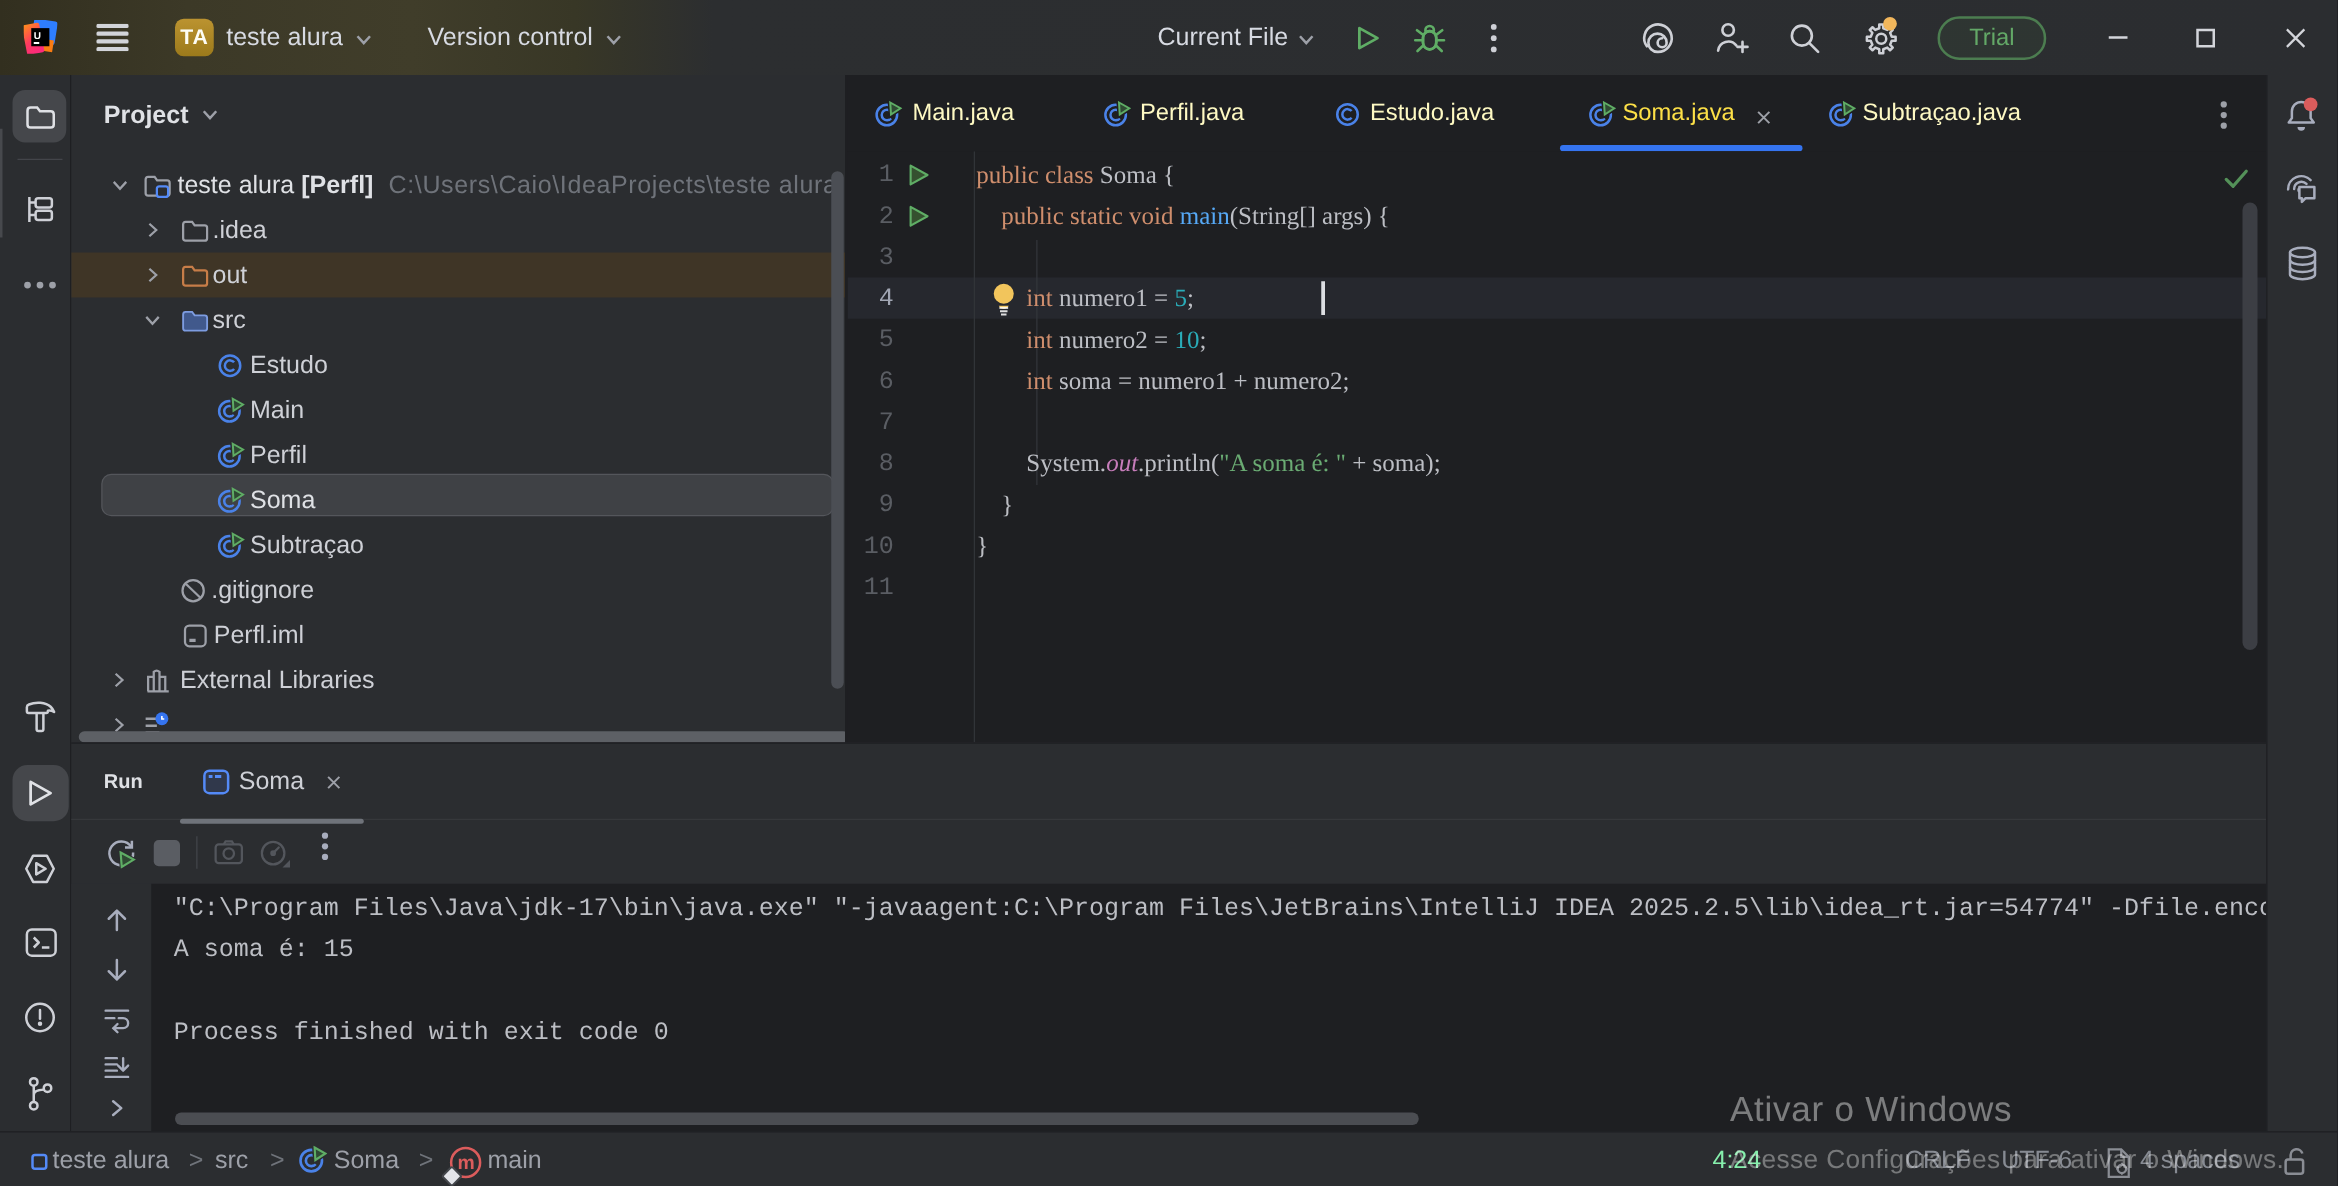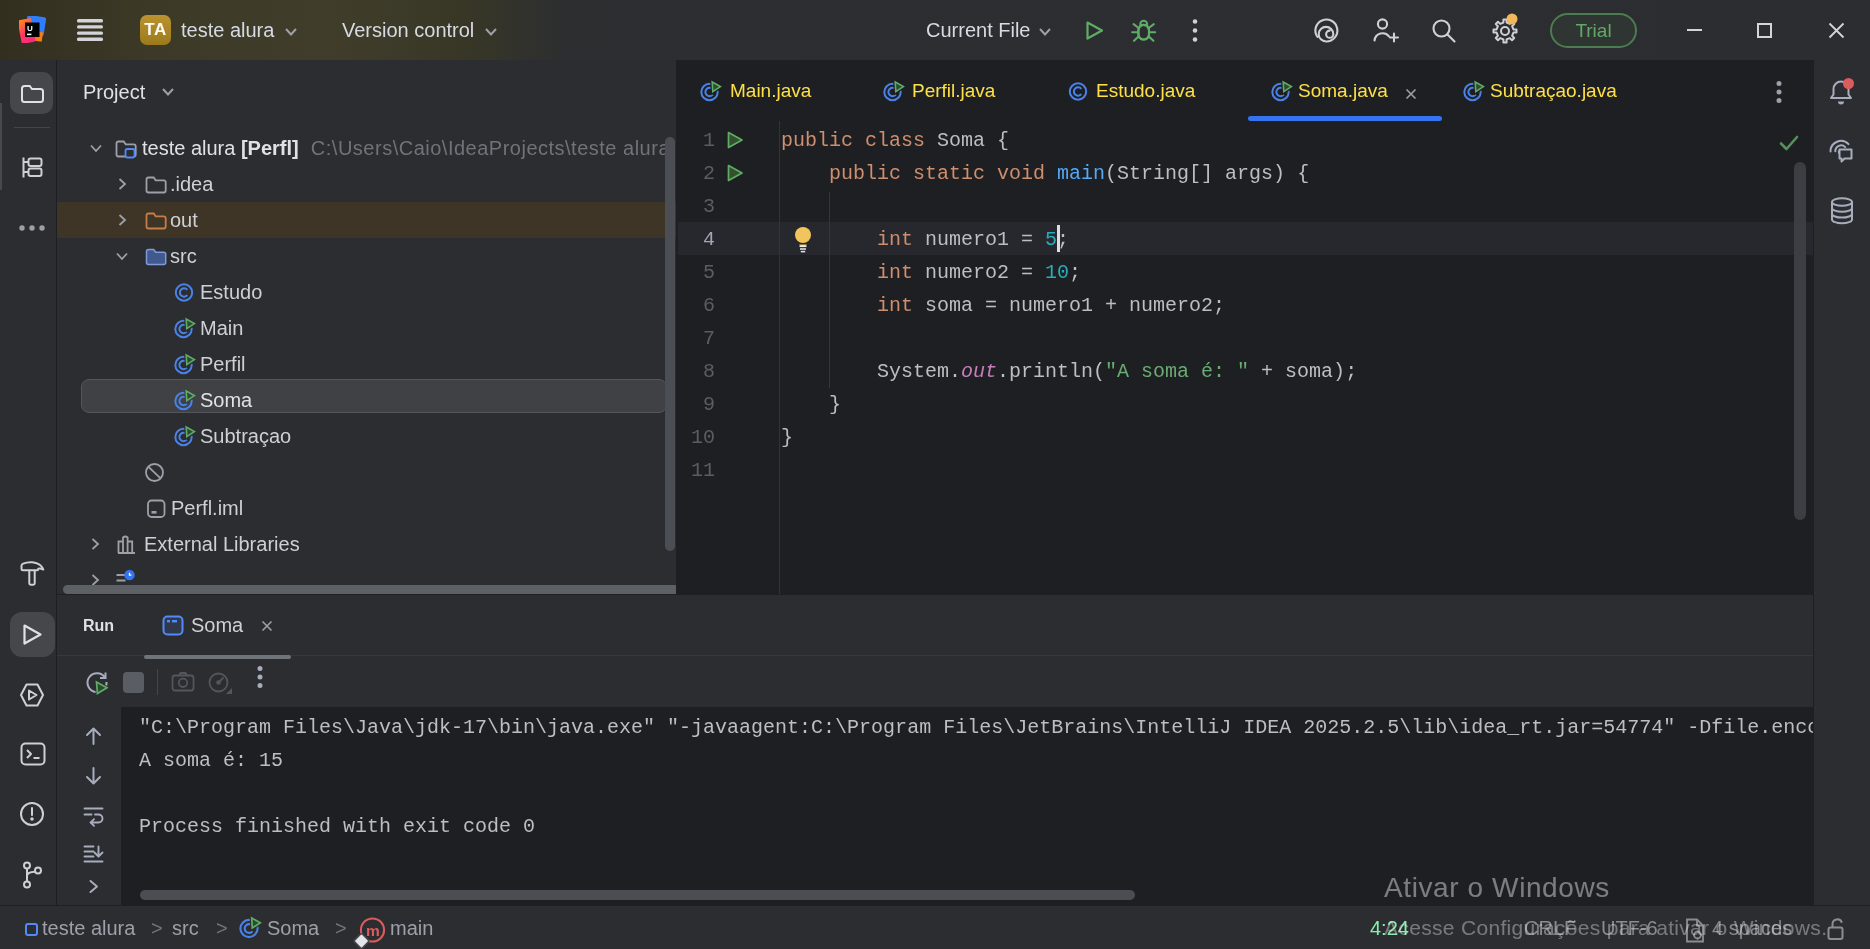--- a/index.html
+++ b/index.html
@@ -9,33 +9,33 @@
 
 #titlebar{left:0;top:0;width:1870px;height:60px;background:linear-gradient(to right,#322f1f 0px,#3c3927 150px,#403d2a 330px,#383726 460px,#2c2e30 570px,#2b2d30 100%)}
 .tb-text{color:#d7dae2;font-size:20px;line-height:60px}
 #ta-badge{left:140px;top:15px;width:31px;height:30px;border-radius:7px;background:linear-gradient(180deg,#bb9330,#9c7a1b);color:#fdfdf5;font-size:17px;font-weight:bold;text-align:center;line-height:30px;letter-spacing:.5px}
 #trial{left:1550px;top:13px;width:87px;height:35px;border:2px solid #4c7d50;border-radius:18px;background:rgba(70,110,70,.13);color:#63a867;font-size:19px;text-align:center;line-height:31px}
 
 #lbar{left:0;top:60px;width:57px;height:845px;background:#2b2d30;border-right:1px solid #1e1f22}
 .sel-ic{background:#45474b;border-radius:10px}
 
 #proj{left:57px;top:60px;width:619px;height:534px;background:#2b2d30;overflow:hidden}
-#proj-hdr{left:26px;top:14px;height:36px;color:#dfe1e5;font-size:20px;font-weight:normal;line-height:36px}
+#proj-hdr{left:26px;top:14px;height:36px;color:#dfe1e5;font-size:20px;font-weight:bold;line-height:36px}
 .row{position:absolute;left:0;width:619px;height:36px;line-height:36px;font-size:20px;color:#ced0d6;white-space:nowrap}
 #row-out{background:#3f3526}
 #row-soma{left:24px;top:319px;width:586px;height:34px;background:#3f4145;border:1px solid #54565b;border-radius:8px}
 
 #tabbar{left:678px;top:60px;width:1135px;height:61px;background:#1e1f22}
-.tab{position:absolute;top:0;height:61px;font-size:19px;color:#fde047;line-height:61px;white-space:nowrap}
+.tab{position:absolute;top:0;height:61px;font-size:19px;color:#fef9c3;line-height:61px;white-space:nowrap}
 
 #editor{left:678px;top:121px;width:1135px;height:473px;background:#1e1f22;overflow:hidden}
 #curline{left:0;top:101px;width:1135px;height:33px;background:#26282e}
 #gutsep{left:101px;top:0;width:1px;height:473px;background:#313438}
 #lnums{left:0;top:2.5px;width:37px;text-align:right;font-family:"Liberation Mono",monospace;font-size:20px;line-height:33px;color:#5a5d63;white-space:pre}
-#code{left:103px;top:2.5px;font-family:Liberation Mono, monospace;font-size:20px;line-height:33px;color:#bcbec4;white-space:pre}
+#code{left:103px;top:2.5px;font-family:Liberation Serif, serif;font-size:20px;line-height:33px;color:#bcbec4;white-space:pre}
 .kw{color:#cf8e6d}
 .num{color:#2aacb8}
 .str{color:#6aab73}
 .mtd{color:#56a8f5}
 .fld{color:#c77dbb;font-style:italic}
 #indent-guide{left:151px;top:71px;width:1px;height:196px;background:#33363b}
 #cursor{left:378.5px;top:104px;width:3px;height:27px;background:#dcdee2}
 #ed-sb{left:1116px;top:41px;width:12px;height:358px;background:#3c3e44;border-radius:6px}
 
 #runpanel{left:57px;top:594px;width:1756px;height:311px;background:#2b2d30;border-top:1px solid #1e1f22}
@@ -265,20 +265,21 @@
 
   <div class="row" style="top:70px;left:85px"><span style="color:#dfe1e5">teste alura </span><b style="color:#dfe1e5">[Perfl]</b><span style="color:#6f737a;letter-spacing:0.5px">&nbsp; C:\Users\Caio\IdeaProjects\teste alura</span></div>
   <div class="row" style="top:106px;left:113px">.idea</div>
   <div class="row" style="top:142px;left:113px">out</div>
   <div class="row" style="top:178px;left:113px">src</div>
   <div class="row" style="top:214px;left:143px">Estudo</div>
   <div class="row" style="top:250px;left:143px">Main</div>
   <div class="row" style="top:286px;left:143px">Perfil</div>
   <div class="row" style="top:322px;left:143px;color:#dfe1e5">Soma</div>
   <div class="row" style="top:358px;left:143px">Subtraçao</div>
+  <div class="row" style="top:394px;left:112px">.gitignore</div>
   <div class="row" style="top:430px;left:114px">Perfl.iml</div>
   <div class="row" style="top:466px;left:87px">External Libraries</div>
 
   <div class="abs" style="left:608px;top:77px;width:10px;height:414px;background:#4b4e54;border-radius:5px"></div>
   <div class="abs" style="left:6px;top:525px;width:616px;height:9px;background:#5d6065;border-radius:5px"></div>
 </div>
 
 <div class="abs" id="tabbar">
   <svg class="abs" style="left:21px;top:20px" width="23" height="23" viewBox="0 0 23 23" fill="none">
     <circle cx="10.5" cy="12" r="8.2" stroke="#4a82e8" stroke-width="2"></circle>

